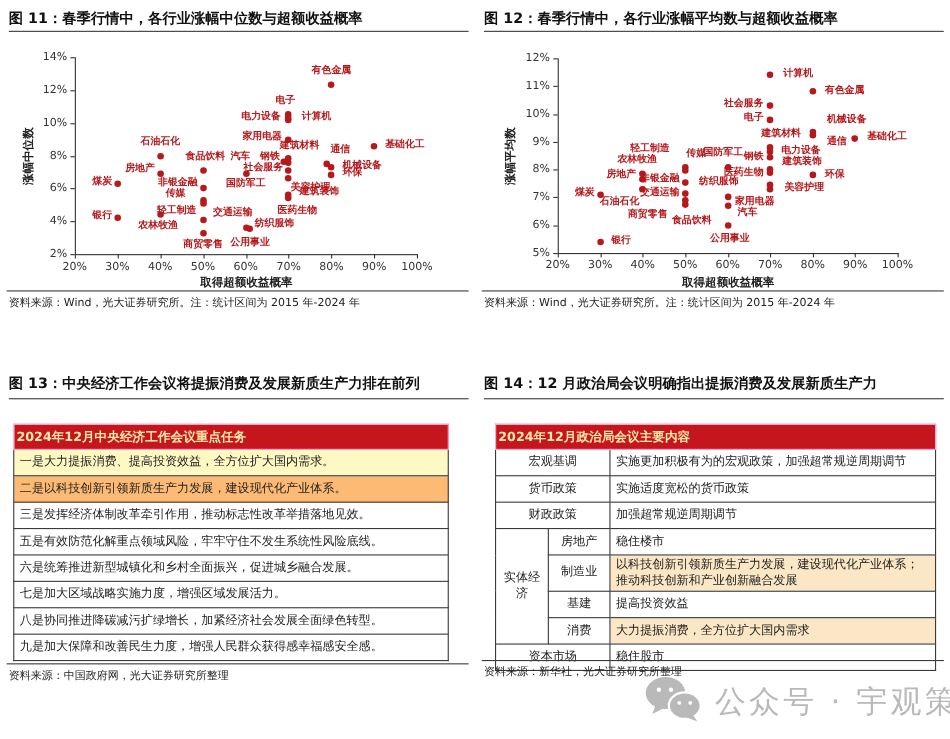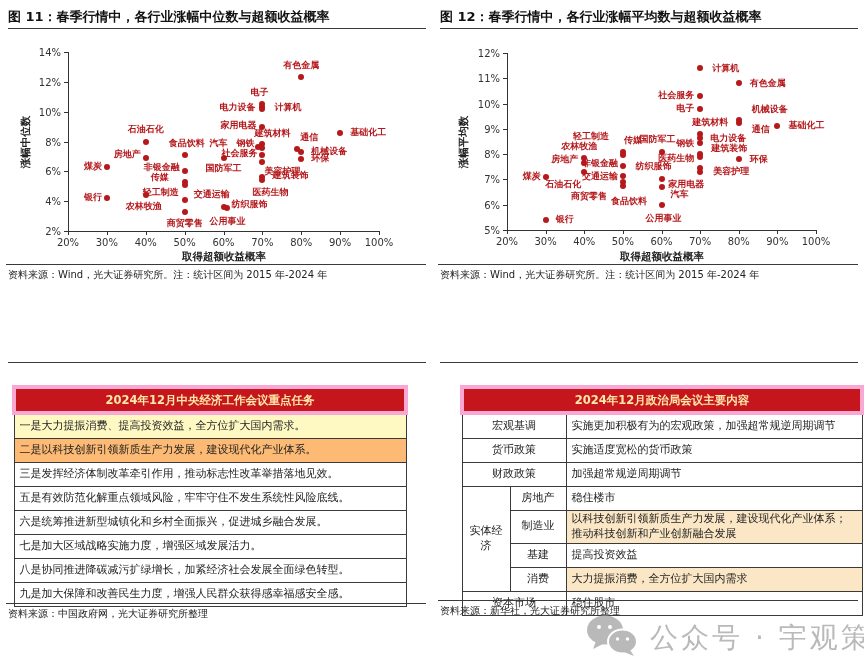--- a/index.html
+++ b/index.html
@@ -22,25 +22,25 @@
   .ae{transform:translate(-100%,-50%);}
   .as{transform:translate(0,-50%);}
   .ytitle{position:absolute;font-size:10.5px;font-weight:bold;color:#222;white-space:nowrap;
           transform:translate(-50%,-50%) rotate(-90deg);}
   .xtitle{position:absolute;font-size:10.5px;font-weight:bold;color:#222;white-space:nowrap;
           transform:translate(-50%,0);}
   .srcrule{position:absolute;left:6px;right:6px;height:1px;background:#3a3a3a;}
   .src{position:absolute;left:8px;font-size:10px;color:#222;white-space:nowrap;}
   table.tbl{position:absolute;border-collapse:collapse;table-layout:fixed;
             font-size:11px;color:#222;}
-  .tbl th{border:4px solid #f9a8d4;font-weight:bold;font-size:11.5px;height:20px;
-          text-align:center;padding:1px 2px;}
+  .tbl th{border:1px solid #f9a8d4;font-weight:bold;font-size:11.5px;height:20px;
+          text-align:left;padding:1px 2px;}
   .tbl td{border:1px solid #3a3a3a;height:21px;padding:1px 5px;line-height:1.35;}
   .t13{left:12px;top:55px;width:396px;}
-  .t14{left:28px;top:55px;width:400px;}
+  .t14{left:18px;top:55px;width:400px;}
   .t14 td.lab{text-align:center;padding:1px 2px;}
   .wm{position:absolute;left:586px;top:614px;display:flex;align-items:center;gap:12px;}
   .wmtext{font-size:28px;color:#b9b9b9;letter-spacing:3px;white-space:nowrap;}
 </style>
 </head>
 <body>
 
 <div id="canvas">
 
   <div class="panel" style="left:0;top:0;">
@@ -249,20 +249,21 @@
         <div class="dot" style="left: 345.375px; top: 126.329px; background: rgb(181, 25, 28);"></div>
         <div class="plabel as" style="left: 356.375px; top: 125.329px; color: rgb(181, 25, 28);">基础化工</div>
       </div>
     <div class="ytitle" style="left:32px;top:142px;">涨幅平均数</div>
     <div class="xtitle" style="left:230px;top:250px;">取得超额收益概率</div>
     <div class="srcrule" style="top:264px;"></div>
     <div class="src" style="top:268px;">资料来源：Wind，光大证券研究所。注：统计区间为 2015 年-2024 年</div>
   </div>
 
   <div class="panel" style="left:0;top:330px;height:342px;">
+    <div class="ptitle" style="top:10px;">图 13：中央经济工作会议将提振消费及发展新质生产力排在前列</div>
     <div class="titlerule" style="top:32px;"></div>
     <div id="table13-slot">
         <table class="tbl t13">
           <tbody>
             <tr>
               <th style="background: rgb(197, 22, 29); color: rgb(255, 233, 168);">2024年12月中央经济工作会议重点任务</th>
             </tr>
             <tr>
               <td style="background: #fef9c3;">一是大力提振消费、提高投资效益，全方位扩大国内需求。</td>
             </tr>
@@ -288,20 +289,21 @@
               <td>九是加大保障和改善民生力度，增强人民群众获得感幸福感安全感。</td>
             </tr>
           </tbody>
         </table>
       </div>
     <div class="srcrule" style="top:273px;"></div>
     <div class="src" style="top:277px;">资料来源：中国政府网，光大证券研究所整理</div>
   </div>
 
   <div class="panel" style="left:432px;top:330px;height:342px;">
+    <div class="ptitle" style="top:10px;">图 14：12 月政治局会议明确指出提振消费及发展新质生产力</div>
     <div class="titlerule" style="top:32px;"></div>
     <div id="table14-slot">
         <table class="tbl t14">
           <colgroup>
             <col style="width: 48px;">
             <col style="width: 56px;">
             <col style="width: 296px;">
           </colgroup>
           <tbody>
             <tr>

